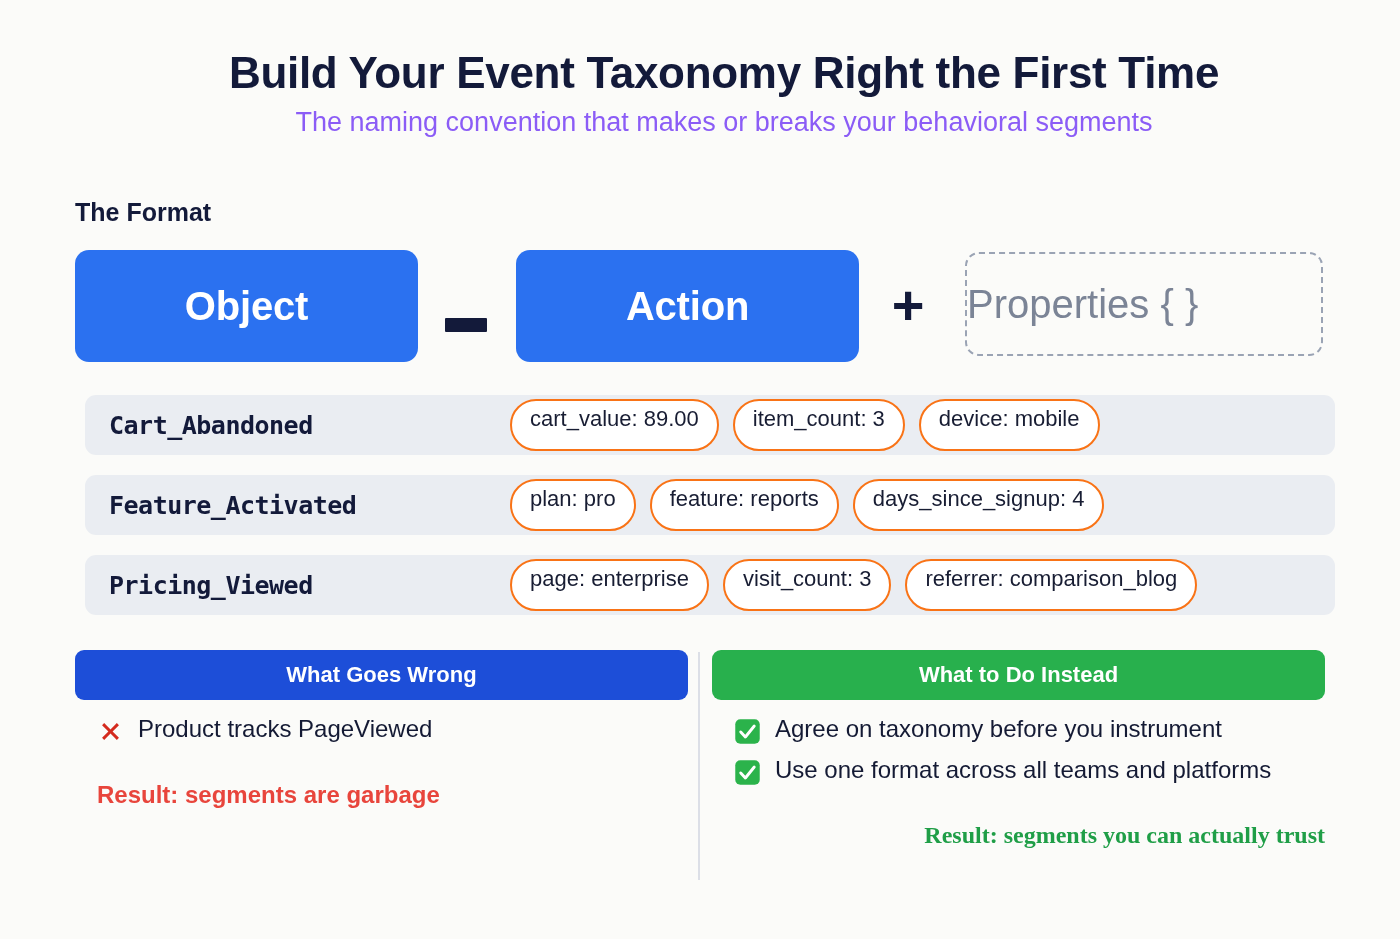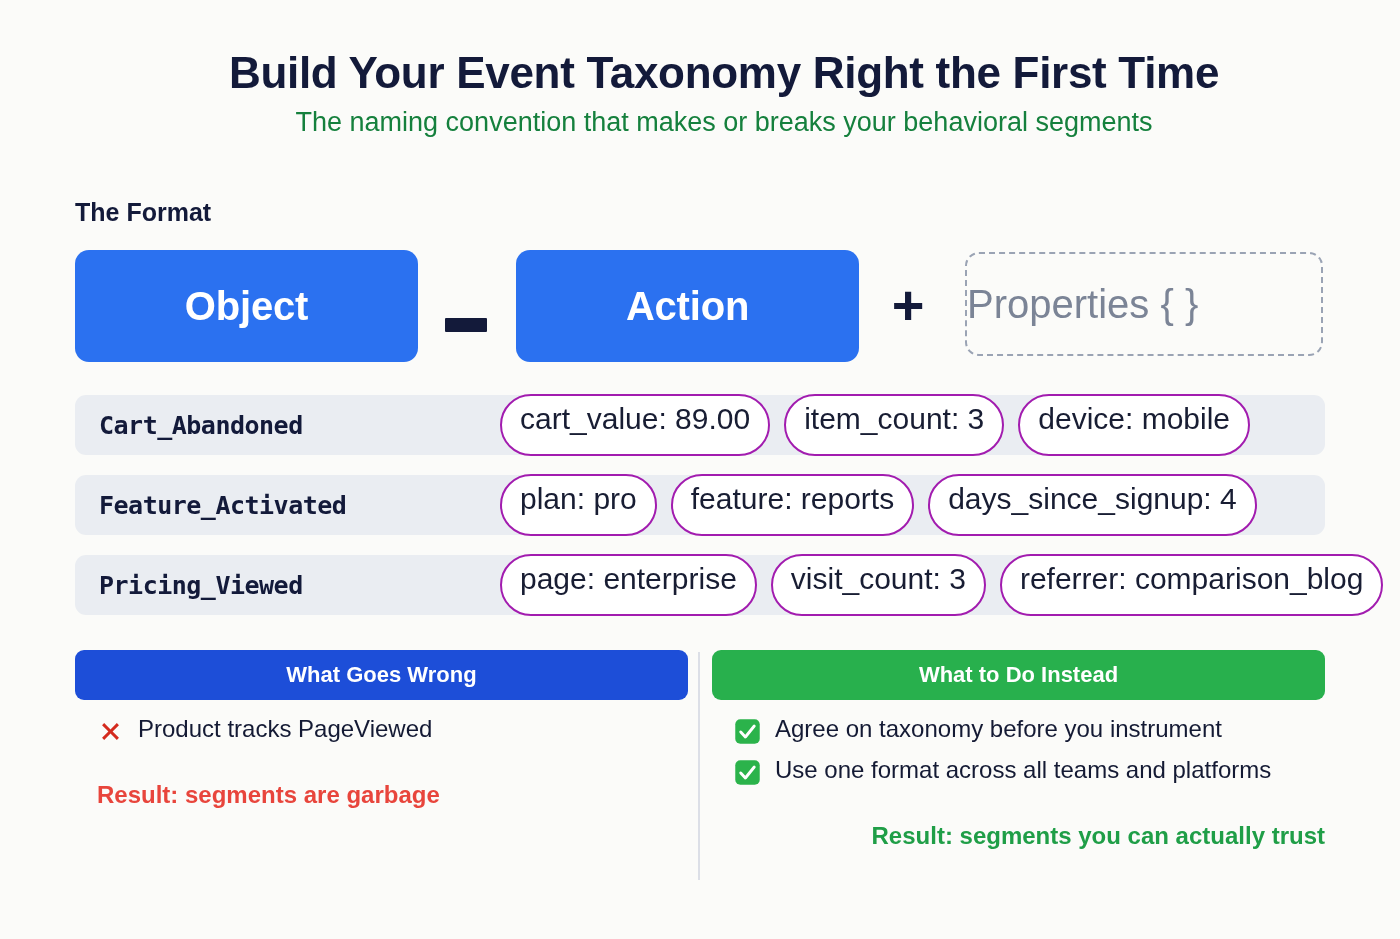--- a/index.html
+++ b/index.html
@@ -29,21 +29,21 @@
   .title {
     font-size: 44px;
     font-weight: bold;
     letter-spacing: -0.3px;
     color: #131a3a;
     margin: 0;
     line-height: 1.12;
   }
   .subtitle {
     font-size: 27px;
-    color: #15803d;
+    color: #8b5cf6;
     margin: 10px 0 0 0;
     line-height: 1.15;
     font-weight: normal;
   }
 
   
   .section-label {
     position: absolute;
     left: 75px;
     top: 198px;
@@ -111,21 +111,21 @@
     align-items: center;
     justify-content: flex-start;
     font-size: 40px;
     color: #7b8496;
     box-sizing: border-box;
   }
 
   
   .events {
     position: absolute;
-    left: 75px;
+    left: 85px;
     top: 395px;
     width: 1250px;
   }
   .event-row {
     position: relative;
     height: 60px;
     margin-bottom: 20px;
     background: #eaedf2;
     border-radius: 11px;
     display: flex;
@@ -141,25 +141,25 @@
     color: #131a3a;
     letter-spacing: -0.5px;
     flex: none;
   }
   .pill-group {
     display: flex;
     align-items: center;
     gap: 14px;
   }
   .pill {
-    border: 2px solid #a21caf;
+    border: 2px solid #f97316;
     background: #ffffff;
     border-radius: 999px;
     padding: 5px 18px 18px 18px;
-    font-size: 30px;
+    font-size: 22px;
     color: #181d33;
     white-space: nowrap;
     line-height: 1.18;
   }
 
   
   .columns {
     position: absolute;
     left: 75px;
     top: 650px;
@@ -225,21 +225,21 @@
     margin-top: 4px;
   }
 
   .result {
     padding-left: 22px;
     margin-top: 36px;
     font-size: 24px;
     font-weight: bold;
   }
   .result.bad  { color: #e8453c; }
-  .result.good { color: #1f9e47; }
+  .result.good { color: #1f9e47; font-family: Liberation Serif, serif; }
 </style>
 </head>
 <body>
 
 <div class="page">
 
   <div class="header">
     <h1 class="title">Build Your Event Taxonomy Right the First Time</h1>
     <p class="subtitle">The naming convention that makes or breaks your behavioral segments</p>
   </div>

